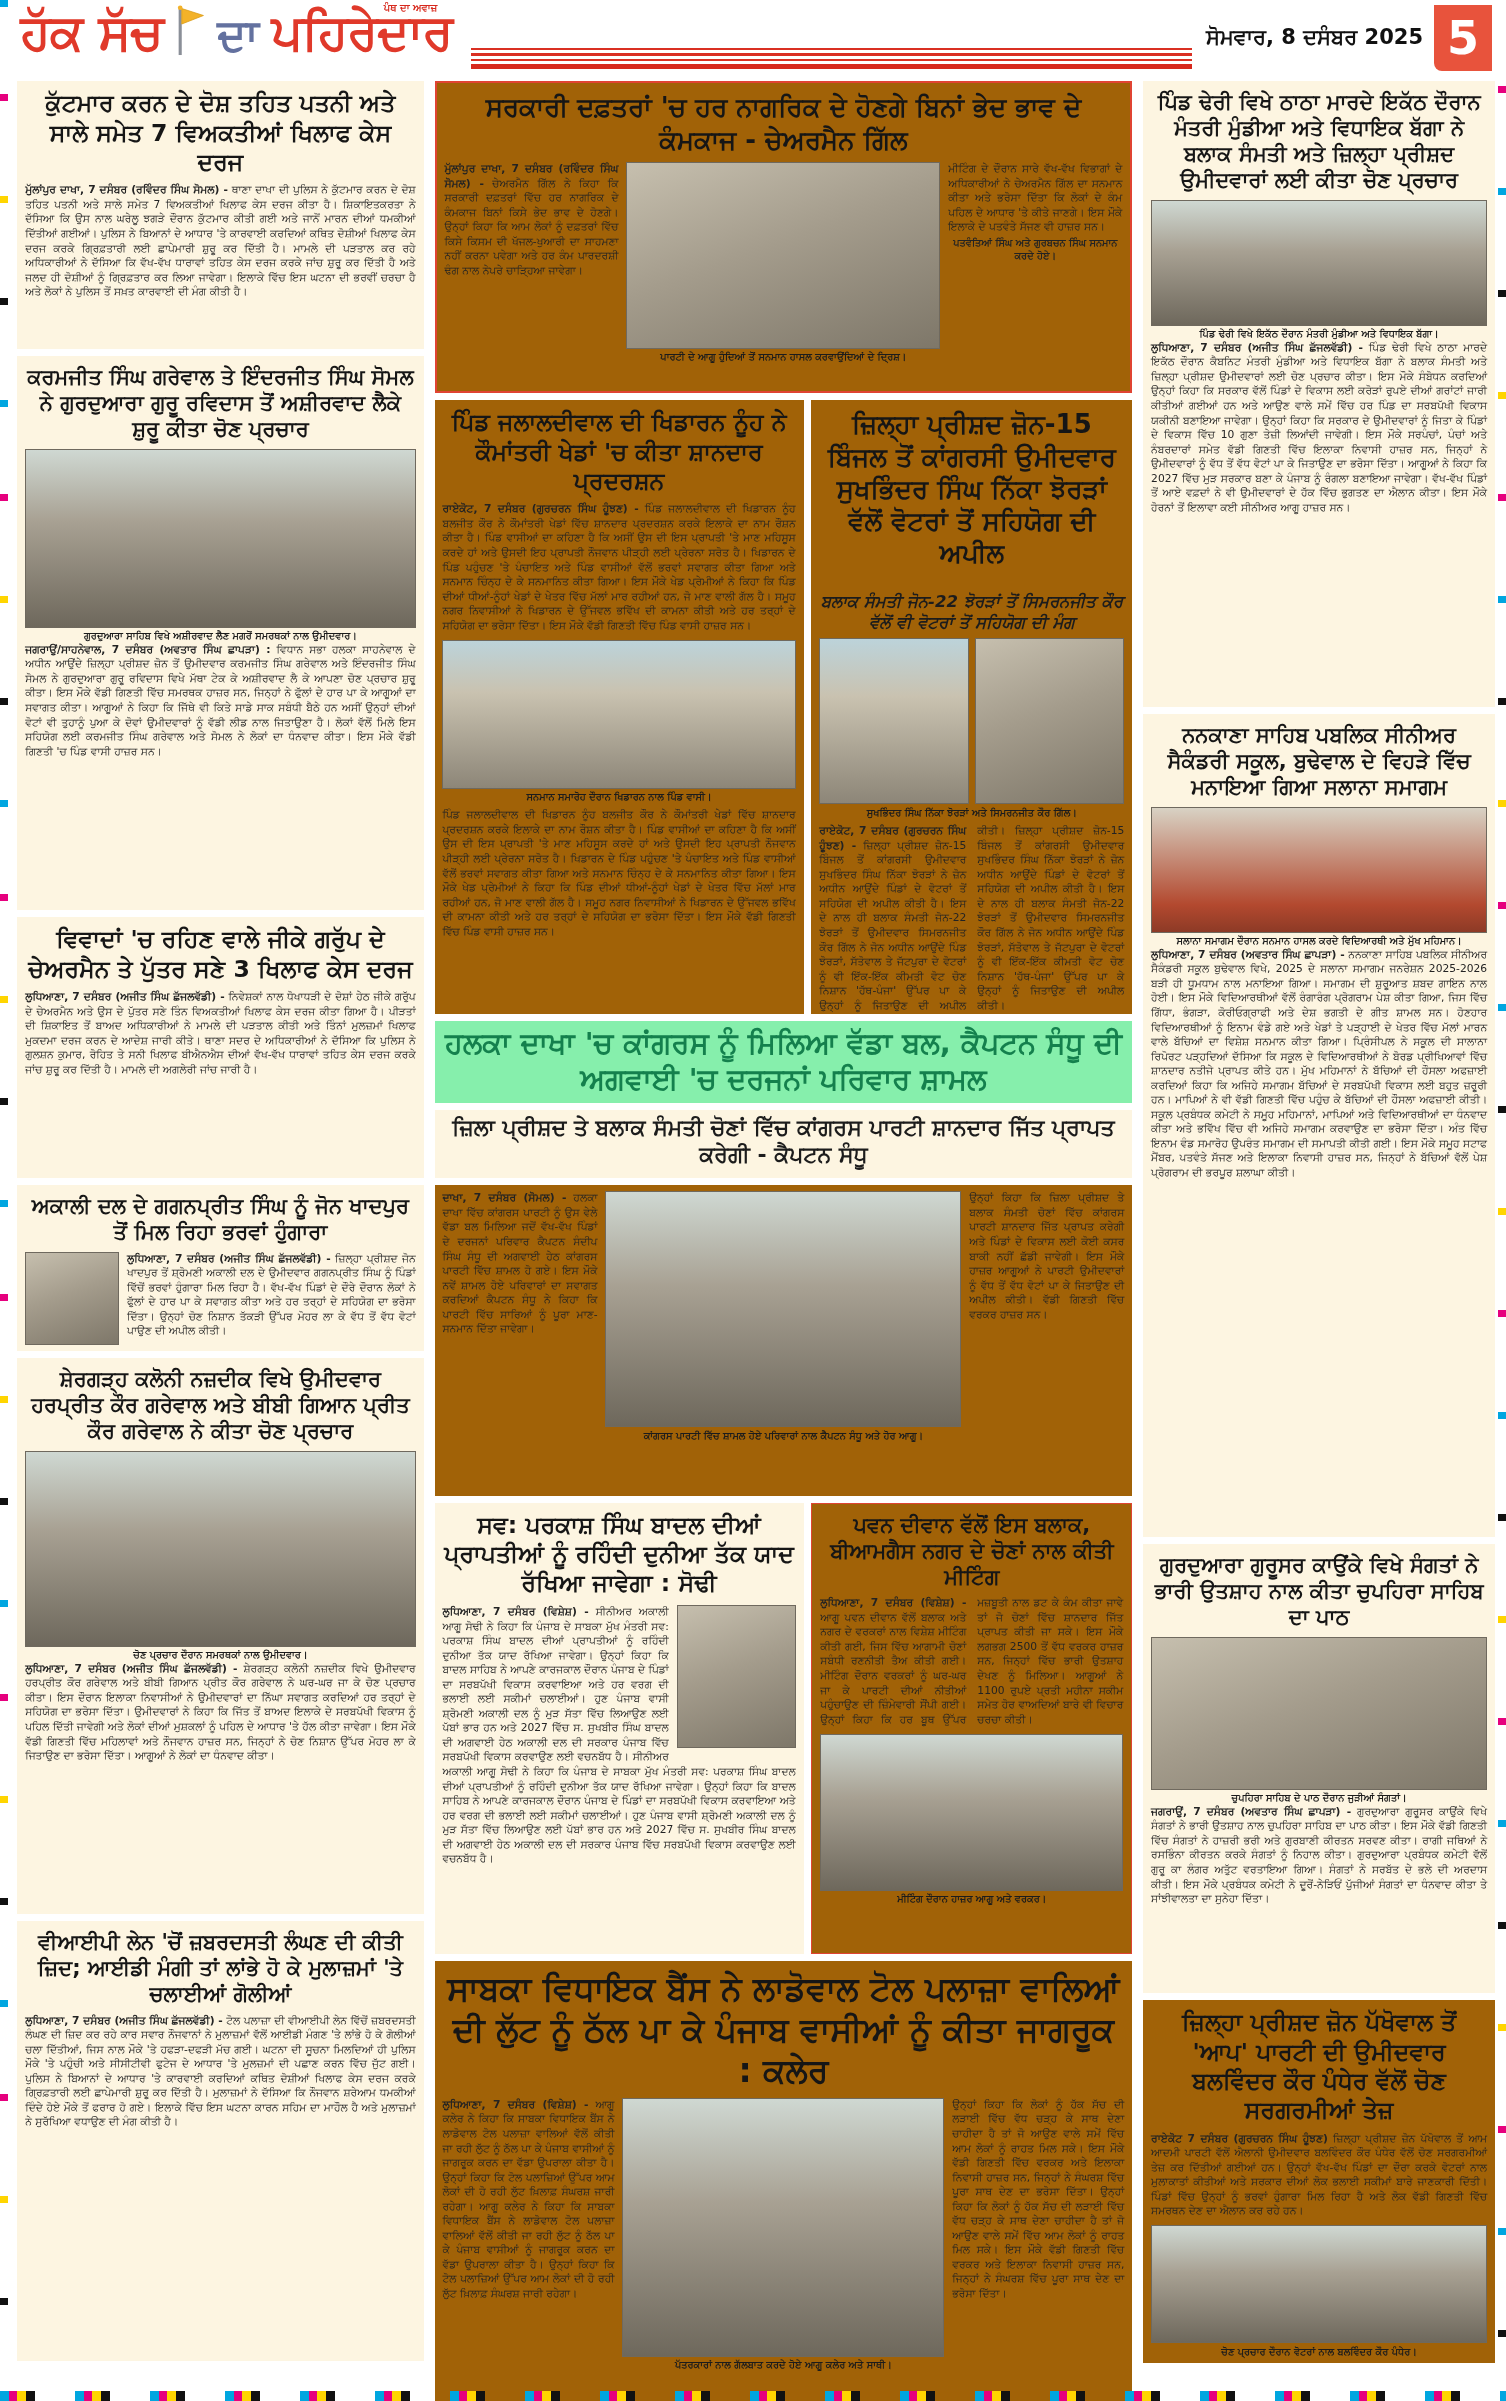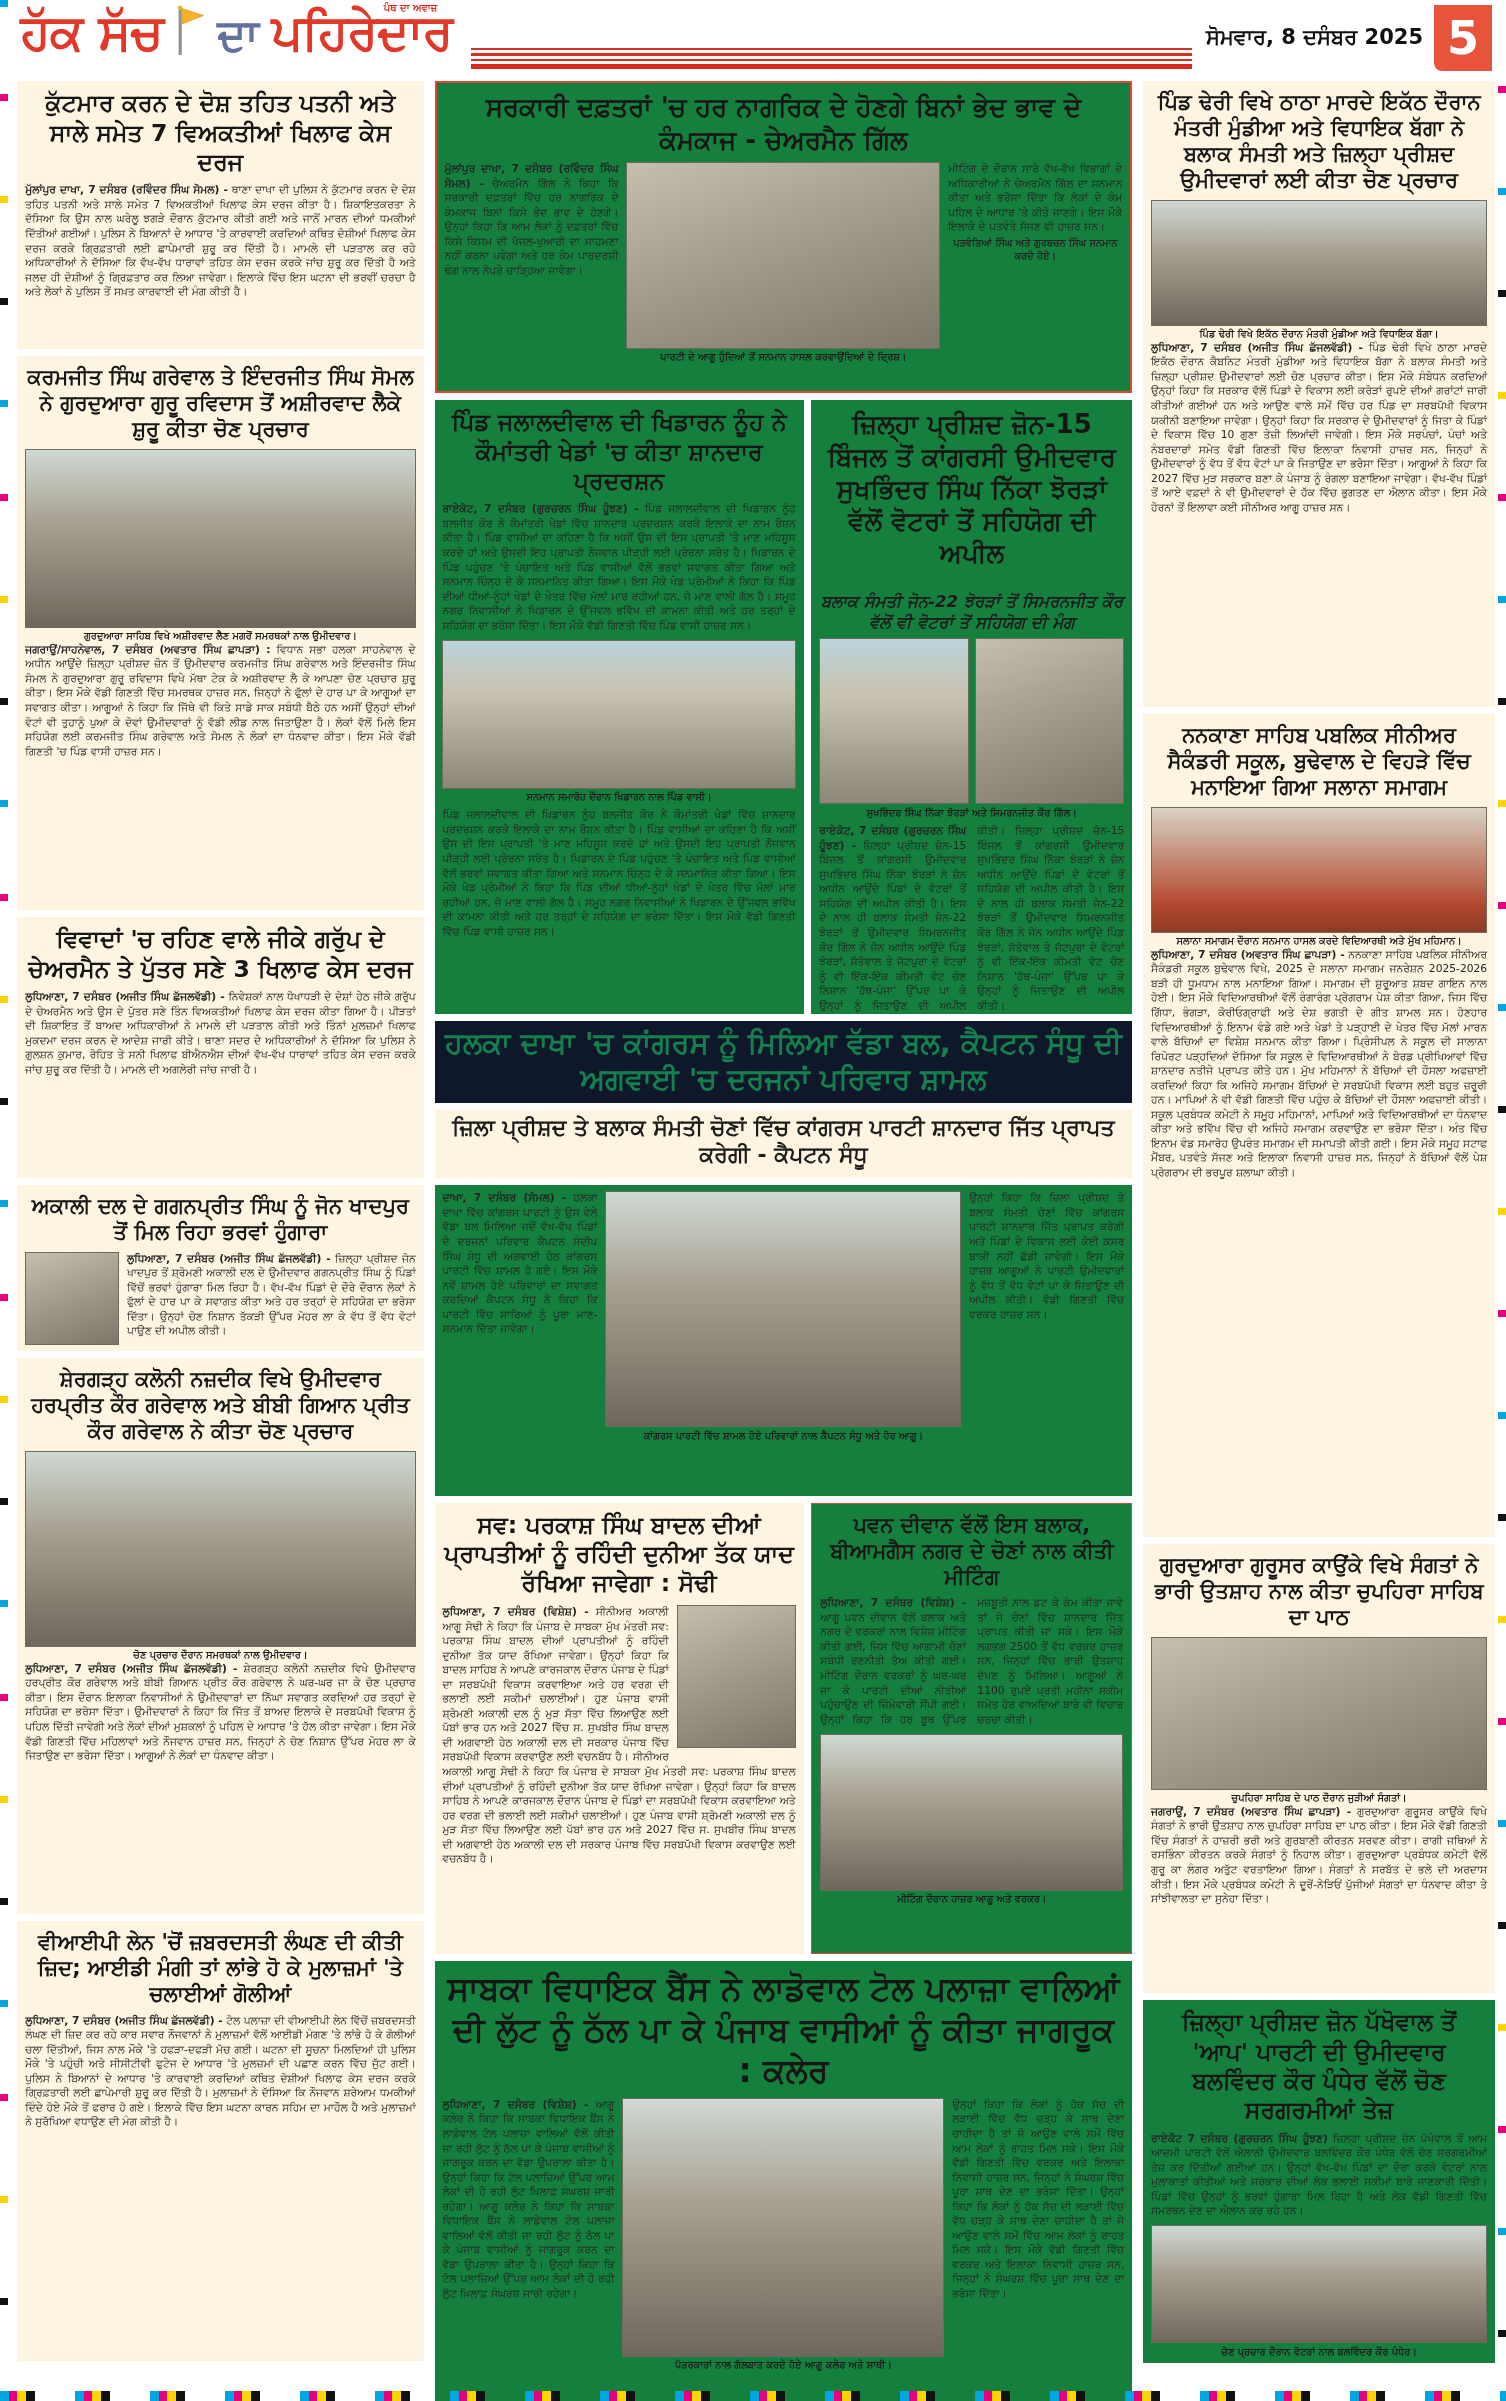--- a/index.html
+++ b/index.html
@@ -30,21 +30,21 @@
   .pagedate{font-size:21px;font-weight:bold;color:#111;margin-top:20.4px;white-space:nowrap;}
   .pagenum{width:58px;height:66px;background:#e8533c;color:#fff;font-size:46px;font-weight:bold;
     display:flex;align-items:center;justify-content:center;border-radius:0 0 0 7.9px;}
   
   .content{display:flex;gap:11px;padding:4.7px 11px 0 17.3px;}
   .col{display:flex;flex-direction:column;gap:7px;}
   .col.left{width:410px;}
   .col.center{width:704px;}
   .col.rightc{width:355px;}
   .art{background:#fdf5e1;padding:6.3px 7.9px;overflow:hidden;box-sizing:border-box;}
-  .art.white{background:#15803d;}
+  .art.white{background:#a16207;}
   .art.redbox{border:2.4px solid #e04433;}
   .art.thinred{border:1.6px solid #e04433;}
   h2{margin:1.6px 0 6.3px 0;text-align:center;font-weight:bold;color:#161616;line-height:1.24;}
   .h-27{font-size:21px;} .h-30{font-size:23.6px;} .h-33{font-size:26px;} .h-42{font-size:33px;}
   .green h2{color:#14804d;font-size:29px;margin:3.1px 0;}
   .subhead{font-size:22px;font-weight:bold;text-align:center;line-height:1.25;margin:1.6px 0 4.7px 0;}
   .subhead.small{font-size:16.5px;font-style:italic;margin-top:23px;}
   .body-txt{font-size:10.7px;line-height:1.36;text-align:justify;color:#232323;}
   .body-txt .dl{font-weight:bold;}
   .cols-2{columns:2;column-gap:11px;}
@@ -52,21 +52,21 @@
   .trio .side{flex:1;}
   .photo{background:linear-gradient(160deg,#c6bfae 0%,#a49c8c 45%,#7e7769 100%);border:0.8px solid #6f695e;box-sizing:border-box;position:relative;}
   .photo.sky{background:linear-gradient(180deg,#bcd3da 0%,#c9c2b0 35%,#8d8678 100%);}
   .photo.stage{background:linear-gradient(180deg,#d8d2c4 0%,#b3492f 78%,#8d3a26 100%);}
   .photo.crowd{background:linear-gradient(180deg,#cfd8d2 0%,#a8a193 40%,#6e685c 100%);}
   .caption{font-size:9.8px;font-weight:bold;text-align:center;padding:2.4px 1.6px 0 1.6px;line-height:1.3;}
   .portrait{float:left;width:119px;height:143px;margin:0 7.9px 3.1px 0;}
   .portrait.r{float:right;margin:0 0 3.1px 7.9px;}
   .duo{display:flex;gap:6.3px;}
   .duo .photo{flex:1;height:166px;}
-  .greenband{background:#0f172a;padding:1.6px 4.7px;}
+  .greenband{background:#86efac;padding:1.6px 4.7px;}
   .subband{background:#fdf5e1;padding:2.4px 4.7px 4.7px 4.7px;}
 </style>
 </head>
 <body>
 
 <div class="masthead">
   <div class="logo">
     <span class="t1">ਹੱਕ ਸੱਚ</span>
     <span class="flagwrap">
       <svg width="31" height="52" viewBox="0 0 40 66">

